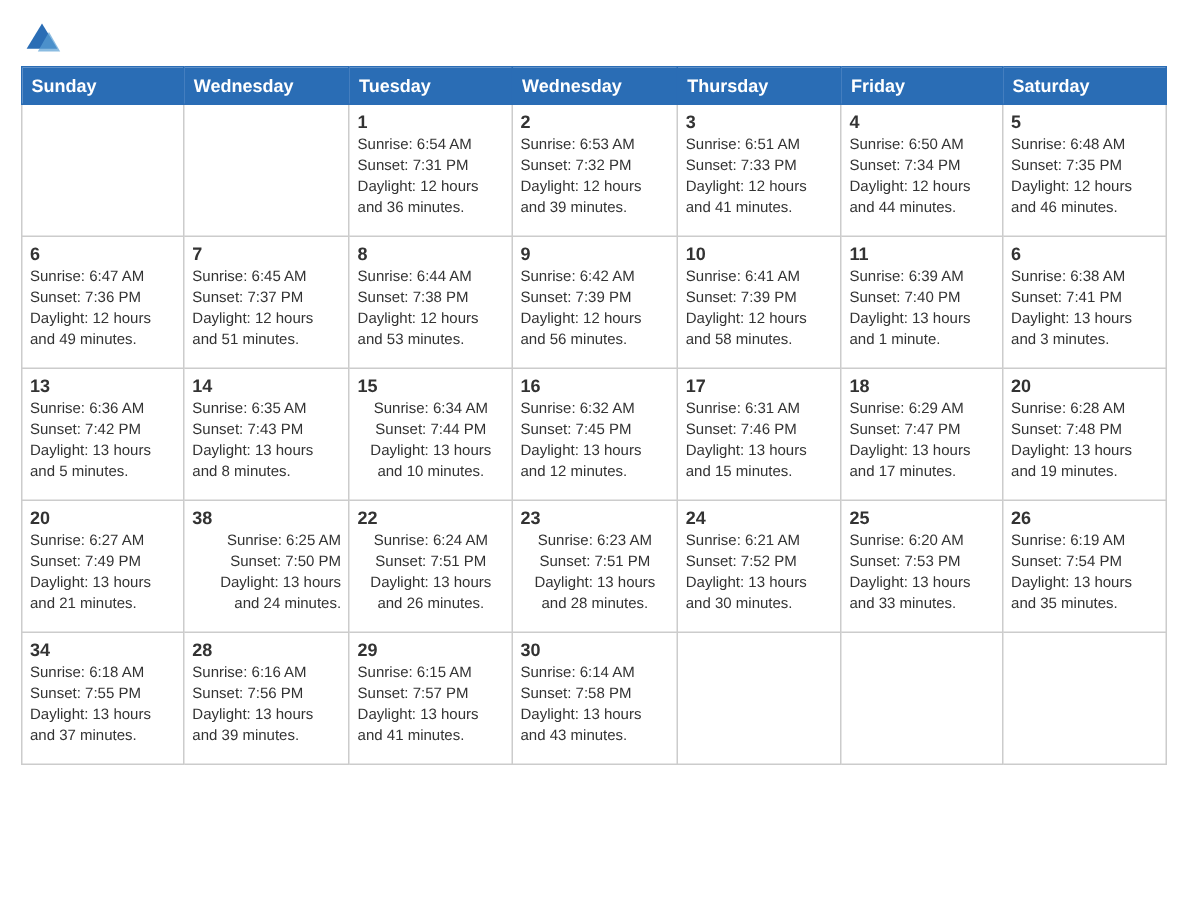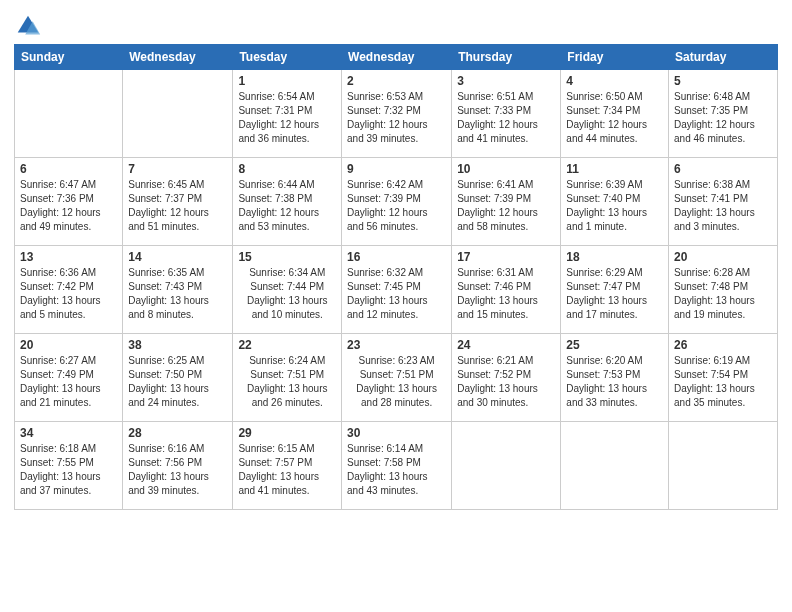--- a/index.html
+++ b/index.html
@@ -256,21 +256,21 @@
         </tr>
         <tr>
           <td>
             <span class="day-num">20</span>
             <div class="day-info" style="white-space: pre-line;">Sunrise: 6:27 AM
 Sunset: 7:49 PM
 Daylight: 13 hours and 21 minutes.</div>
           </td>
           <td>
             <span class="day-num">38</span>
-            <div class="day-info" style="white-space: pre-line;">Sunrise: 6:25 AM
+            <div class="day-info" style="white-space: pre-line; text-align: right;">Sunrise: 6:25 AM
 Sunset: 7:50 PM
 Daylight: 13 hours and 24 minutes.</div>
           </td>
           <td>
             <span class="day-num">22</span>
             <div class="day-info" style="white-space: pre-line; text-align: center;">Sunrise: 6:24 AM
 Sunset: 7:51 PM
 Daylight: 13 hours and 26 minutes.</div>
           </td>
           <td>

